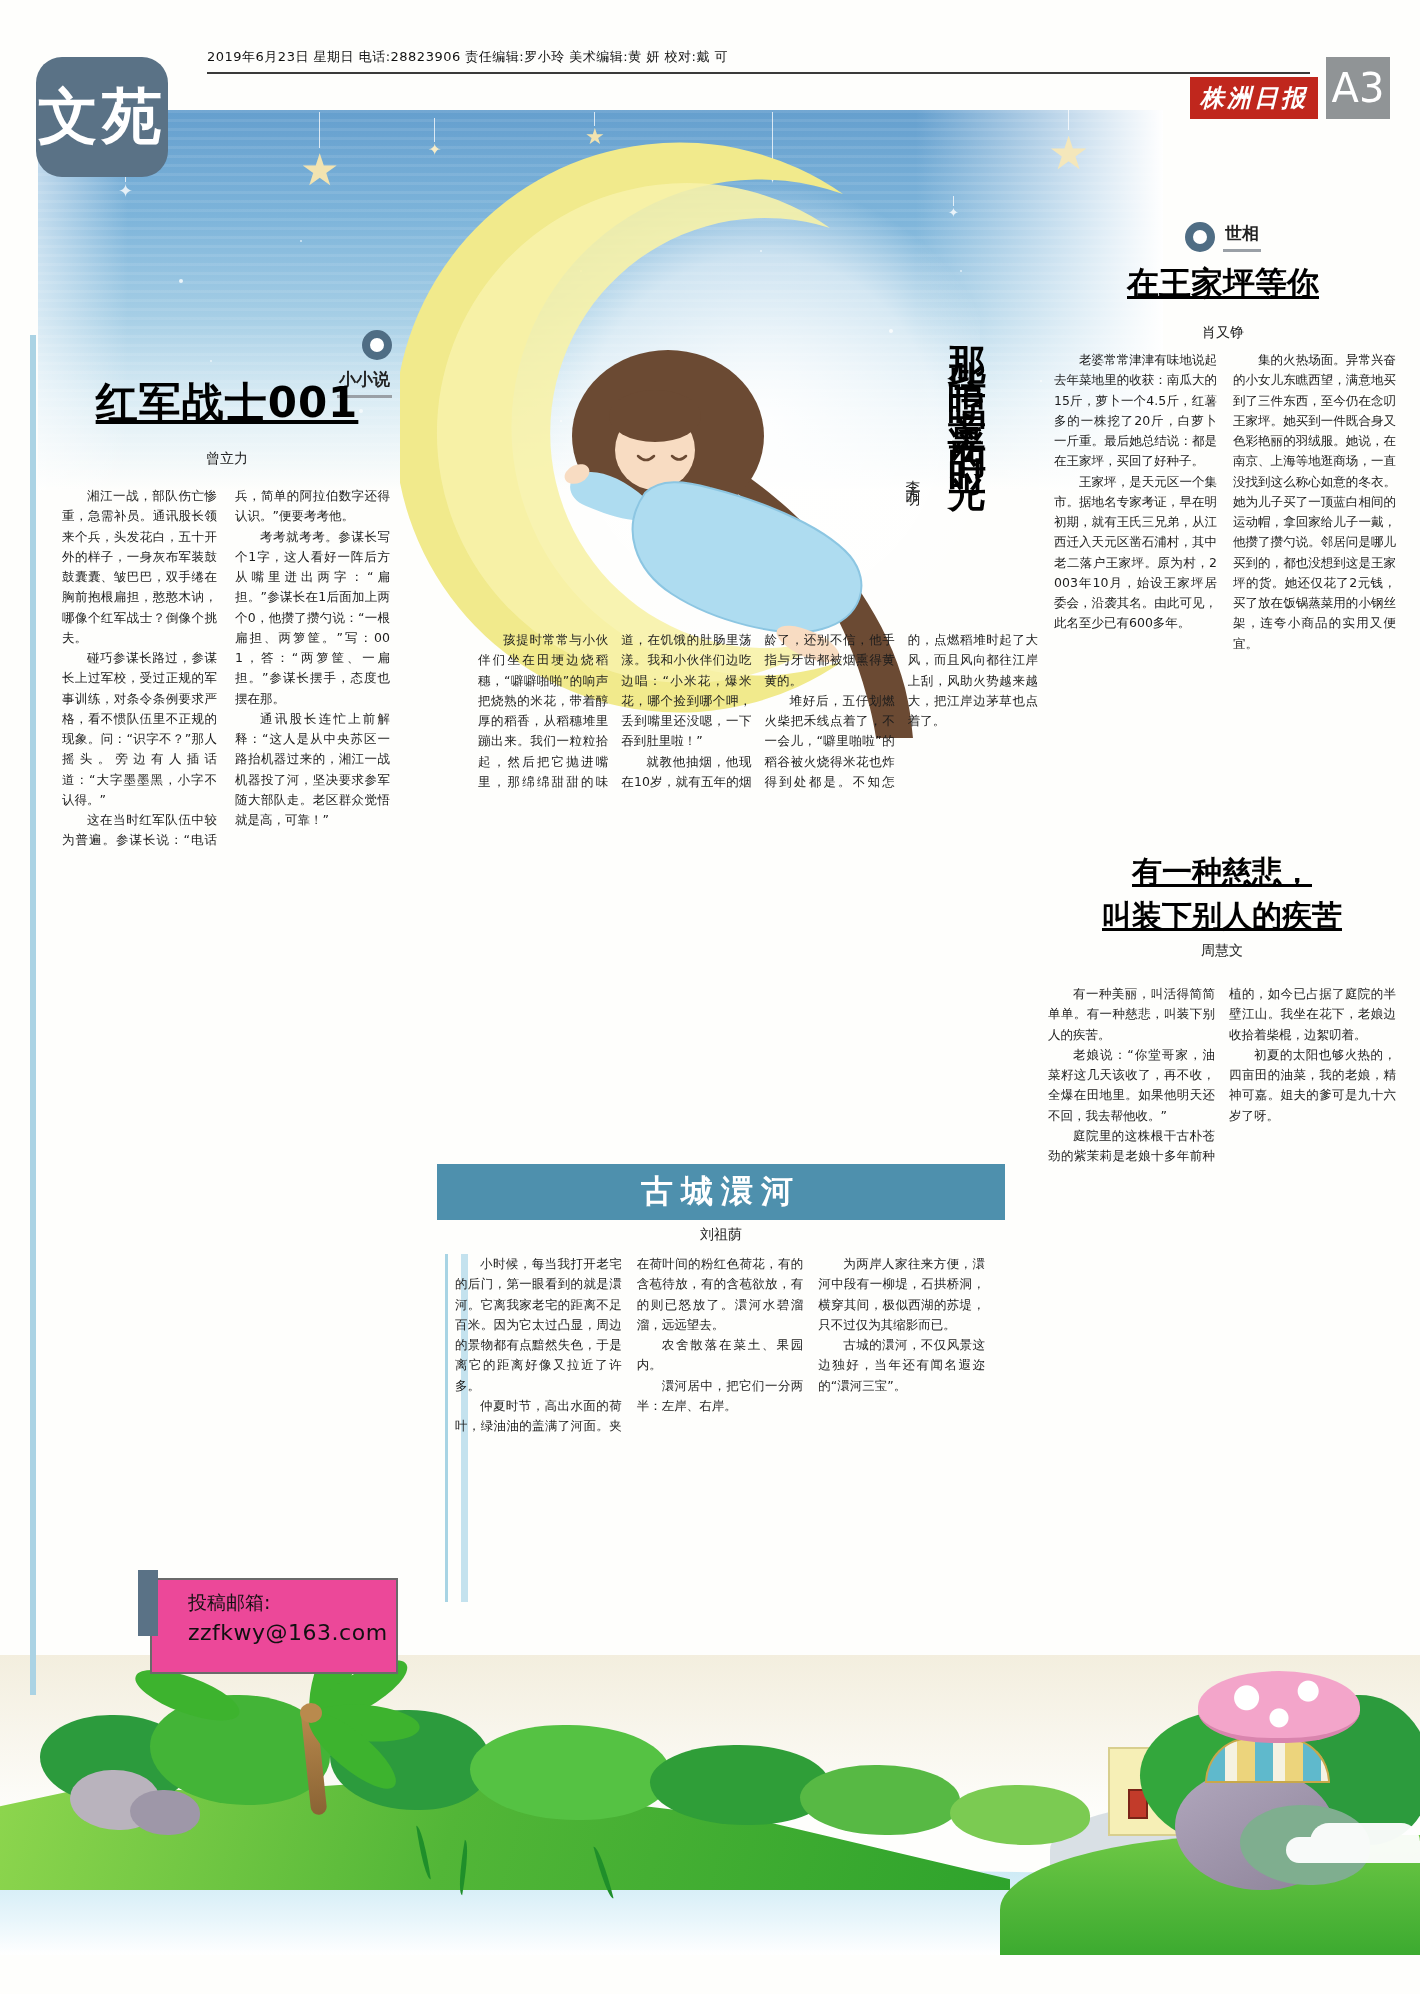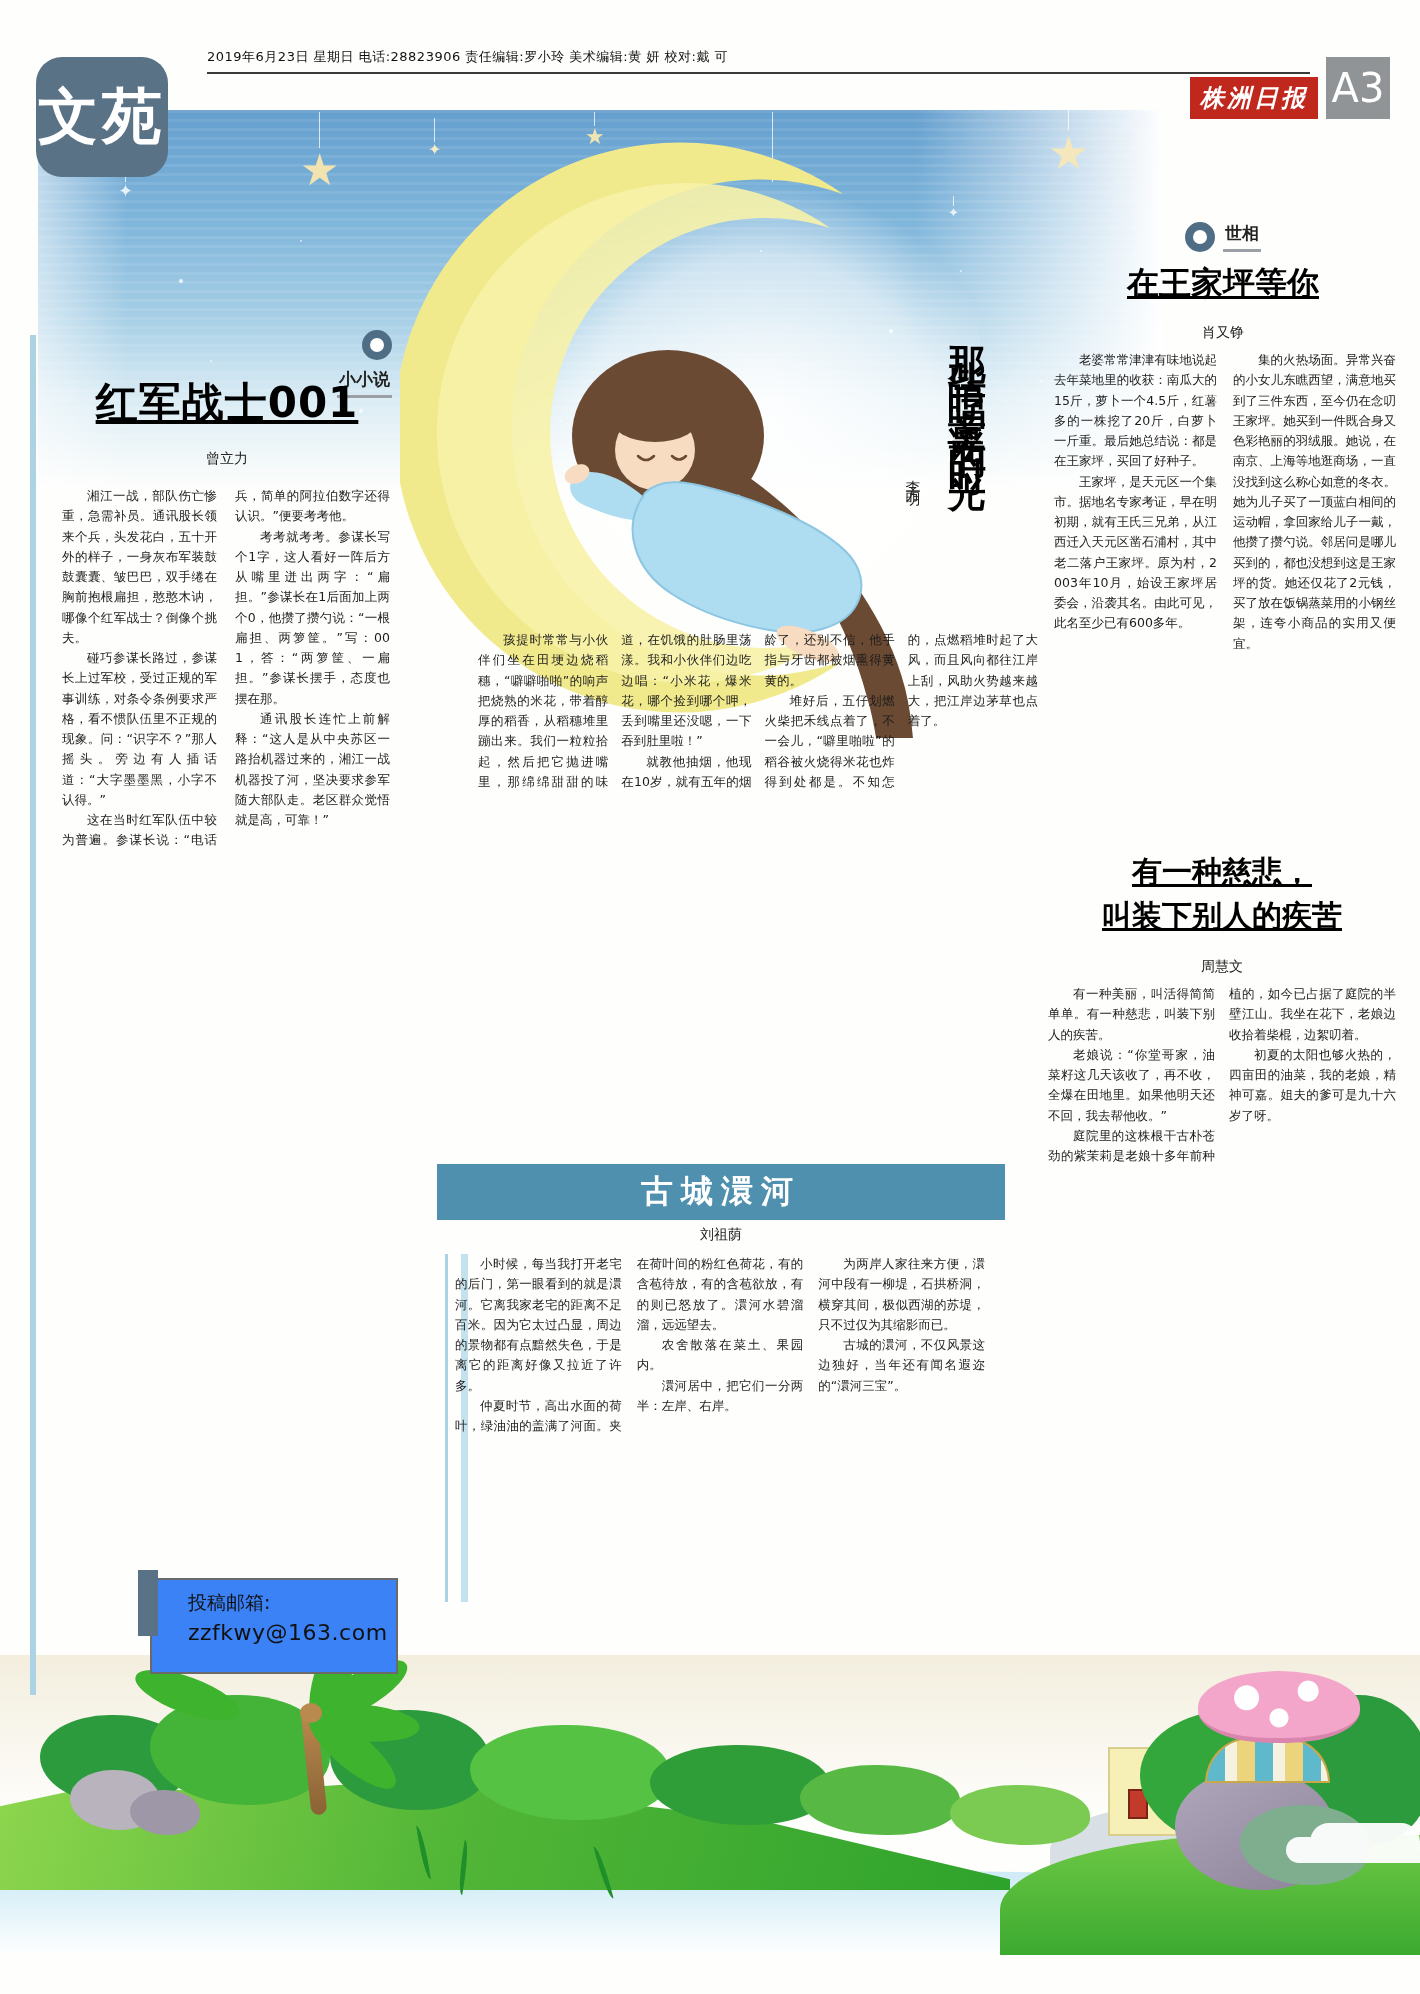--- a/index.html
+++ b/index.html
@@ -49,31 +49,31 @@
   .hongjun-body{left:62px;top:486px;width:328px;height:1095px;column-count:2;column-gap:18px;}
   .tongyao-title{position:absolute;left:941px;top:315px;height:580px;writing-mode:vertical-rl;
         text-orientation:upright;font-size:38px;font-weight:800;letter-spacing:16px;z-index:4;color:#000;}
   .tongyao-author{position:absolute;left:903px;top:468px;writing-mode:vertical-rl;text-orientation:upright;
         font-size:15px;letter-spacing:6px;z-index:4;color:#222;}
   .tongyao-body{left:478px;top:630px;width:560px;height:500px;column-count:4;column-gap:13px;}
   .wjp-title{left:1050px;top:262px;width:346px;font-size:32px;}
   .wjp-author{left:1050px;top:324px;width:346px;}
   .wjp-body{left:1054px;top:350px;width:342px;height:492px;column-count:2;column-gap:16px;}
   .cibei-title{left:1048px;top:850px;width:348px;font-size:30px;line-height:1.45;}
-  .cibei-author{left:1048px;top:942px;width:348px;margin-top:16px;}
+  .cibei-author{left:1048px;top:942px;width:348px;}
   .cibei-body{left:1048px;top:984px;width:348px;height:700px;column-count:2;column-gap:14px;}
   .huanhe-band{position:absolute;left:437px;top:1164px;width:568px;height:56px;background:#4e90ad;z-index:4;
         display:flex;align-items:center;justify-content:center;}
   .huanhe-band .t{color:#fff;font-size:32px;font-weight:800;letter-spacing:8px;}
   .huanhe-author{left:437px;top:1226px;width:568px;}
   .huanhe-body{left:455px;top:1254px;width:530px;height:545px;column-count:3;column-gap:15px;}
   .vdiv-a{position:absolute;left:445px;top:1254px;width:3px;height:348px;background:#a8d4e4;z-index:2;}
   .vdiv-b{position:absolute;left:461px;top:1254px;width:7px;height:348px;background:#c4e2ee;z-index:2;}
   
-  .tougao-box{position:absolute;left:150px;top:1578px;width:248px;height:96px;background:#3b82f6;
+  .tougao-box{position:absolute;left:150px;top:1578px;width:248px;height:96px;background:#ec4899;
         border:2px solid #6a6a6a;z-index:5;padding:10px 0 0 36px;box-sizing:border-box;}
   .tougao-accent{position:absolute;left:-14px;top:-10px;width:20px;height:66px;background:#5a7286;}
   .tougao-label{font-size:19px;color:#111;}
   .tougao-email{font-size:22px;color:#111;letter-spacing:.5px;margin-top:4px;}
   
   .landscape{position:absolute;left:0;top:1655px;width:1420px;height:300px;z-index:1;overflow:hidden;}
   .land-sky{position:absolute;inset:0;background:linear-gradient(180deg,#f3eede 0%,rgba(255,255,255,0) 55%);}
   .water{position:absolute;left:0;top:215px;width:1420px;height:85px;
         background:linear-gradient(180deg,#cdeaf5 0%,#e9f6fb 60%,#ffffff 100%);border-radius:100% 100% 0 0/40px;}
   .hill-left{position:absolute;left:0;top:100px;width:1010px;height:135px;

